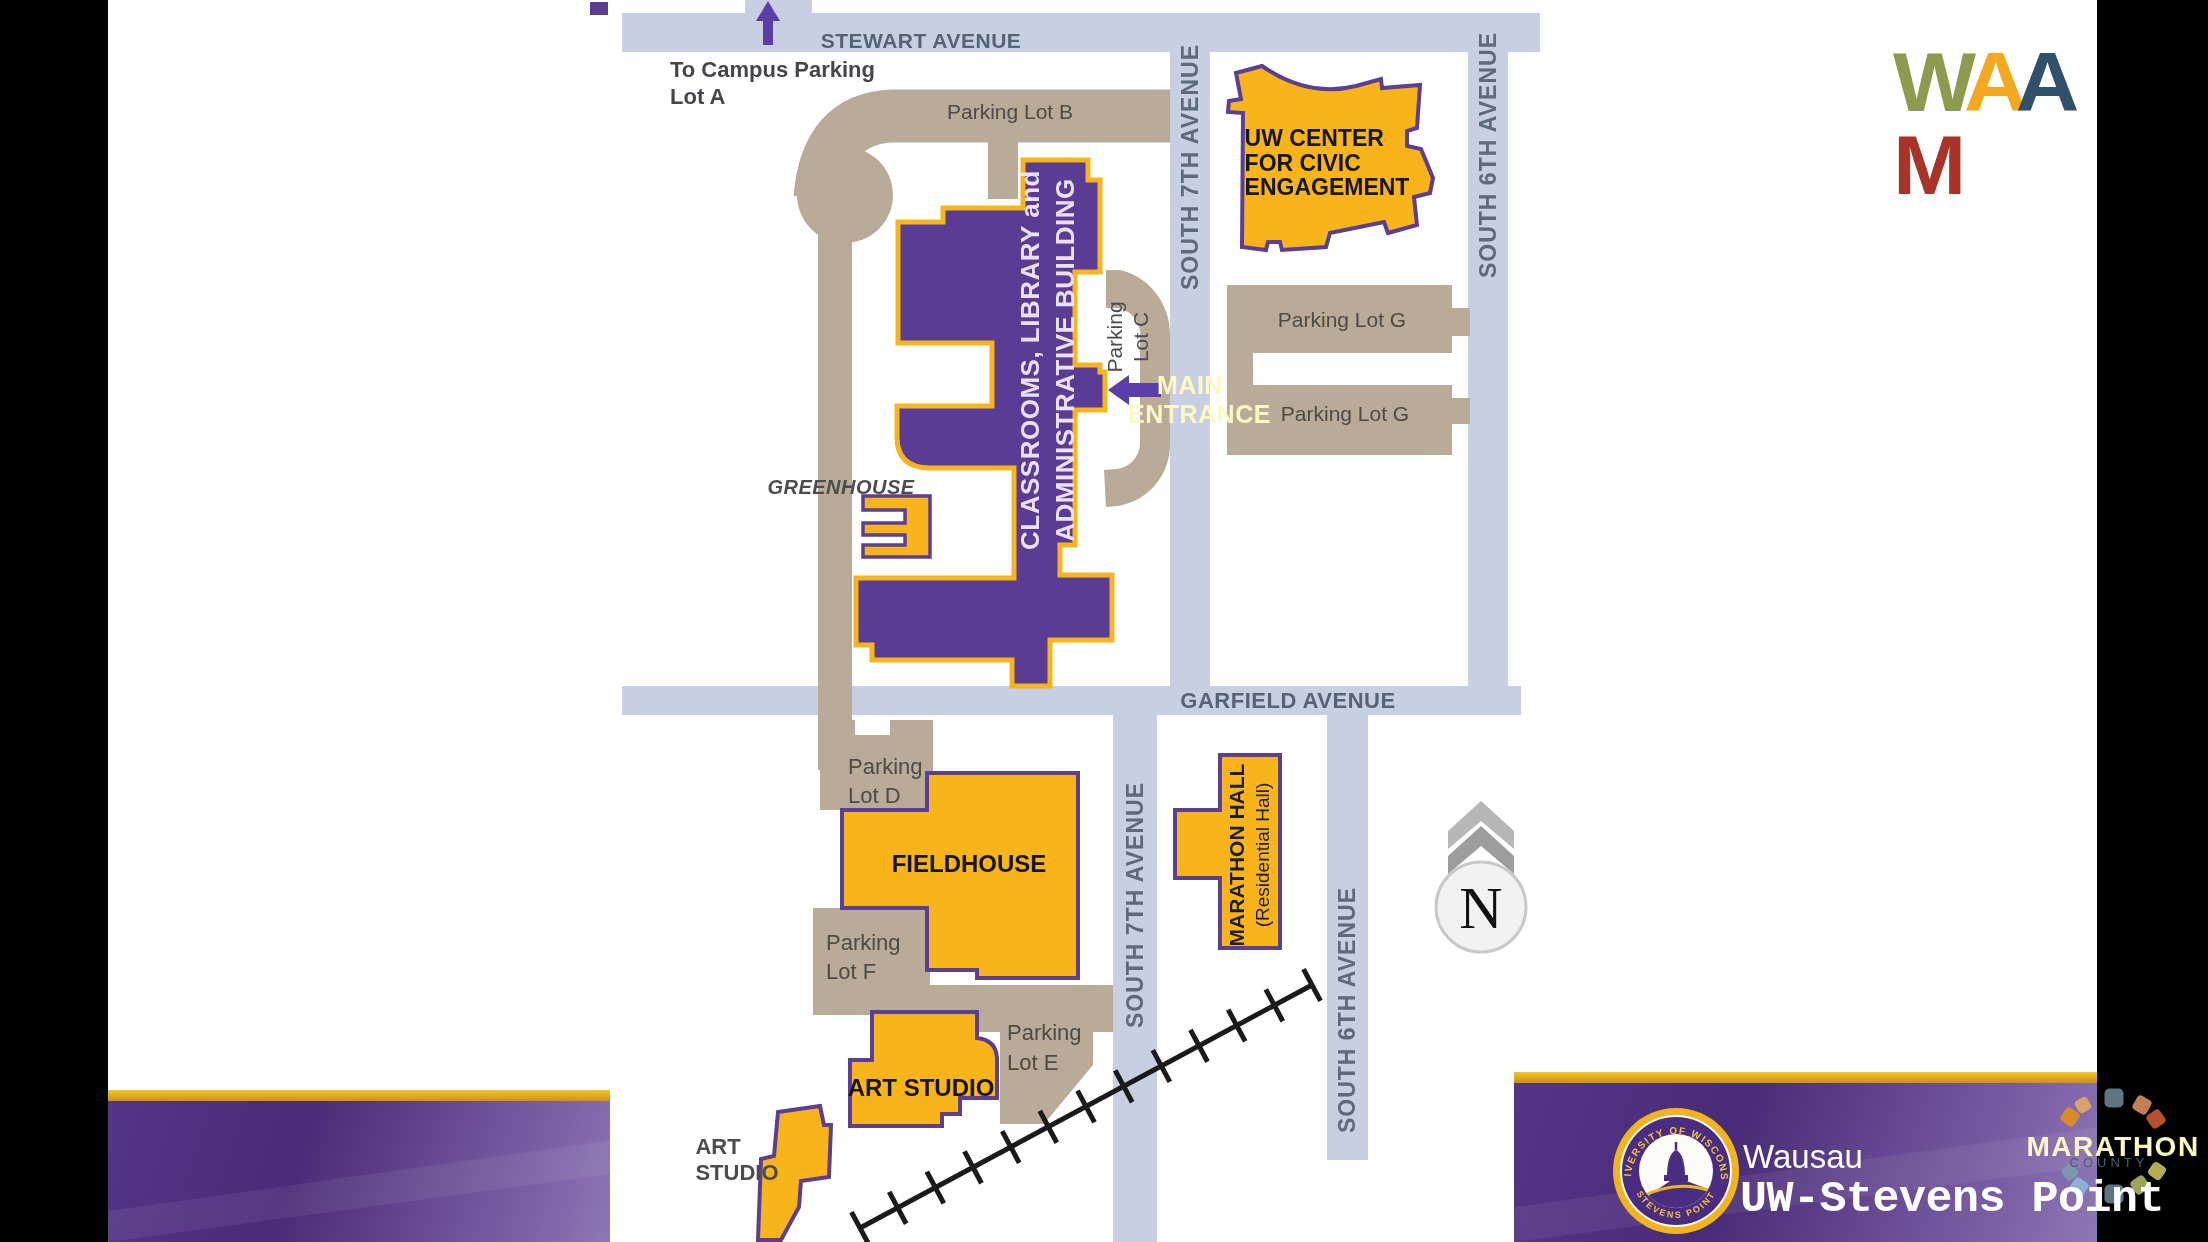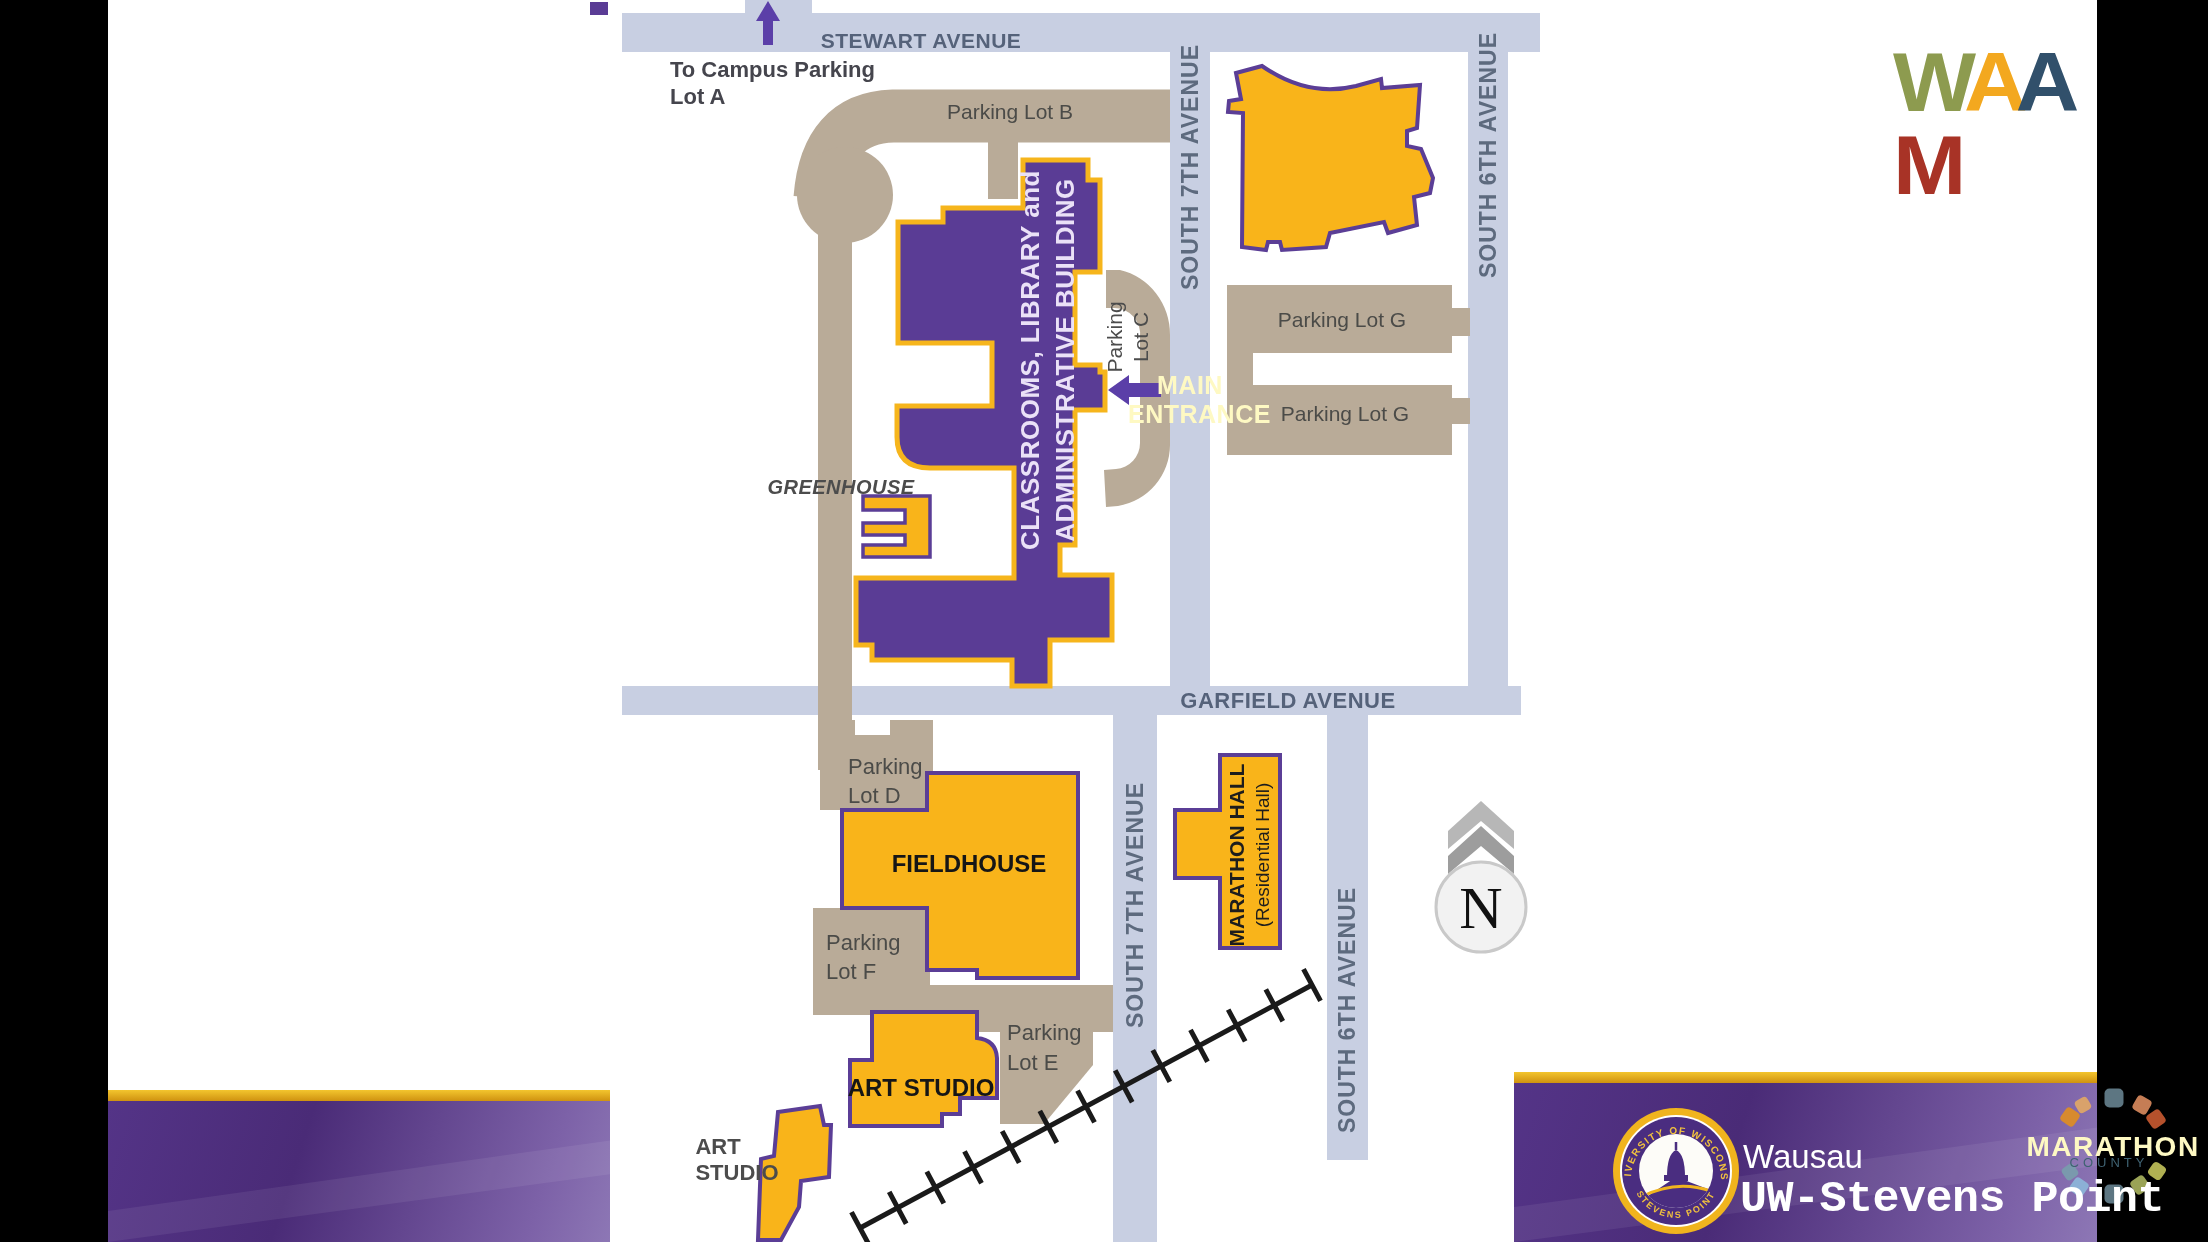--- a/index.html
+++ b/index.html
@@ -118,20 +118,23 @@
 Lot C</div>
   <div class="lbl" style="left:848px;top:752px;font-size:22px;line-height:29px;">Parking
 Lot D</div>
   <div class="lbl" style="left:1007px;top:1018px;font-size:22px;line-height:30px;">Parking
 Lot E</div>
   <div class="lbl" style="left:826px;top:928px;font-size:22px;line-height:29px;">Parking
 Lot F</div>
   <div class="lbl c" style="left:1342px;top:320px;font-size:21px;white-space:nowrap;">Parking Lot G</div>
   <div class="lbl c" style="left:1345px;top:414px;font-size:21px;white-space:nowrap;">Parking Lot G</div>
 
+  <div class="lbl bld c" style="left:1327px;top:163px;font-size:23px;line-height:24.5px;">UW CENTER
+FOR CIVIC
+ENGAGEMENT</div>
   <div class="lbl c" style="left:841px;top:487px;font-size:20px;font-weight:700;color:#4c4c4c;letter-spacing:.5px;white-space:nowrap;font-style:italic;">GREENHOUSE</div>
   <div class="lbl bld c" style="left:969px;top:864px;font-size:24px;white-space:nowrap;">FIELDHOUSE</div>
   <div class="lbl bld c" style="left:921px;top:1088px;font-size:24px;white-space:nowrap;">ART STUDIO</div>
   <div class="lbl c" style="left:737px;top:1160px;font-size:22px;font-weight:700;color:#4c4c4c;line-height:26px;">ART
 STUDIO</div>
 
   <div class="lbl r" style="left:1048px;top:360px;font-size:26px;font-weight:700;color:#eae1f7;line-height:35px;letter-spacing:.5px;">
     <span style="display:block;">CLASSROOMS, LIBRARY and</span>
     <span style="display:block;">ADMINISTRATIVE BUILDING</span>
   </div>

